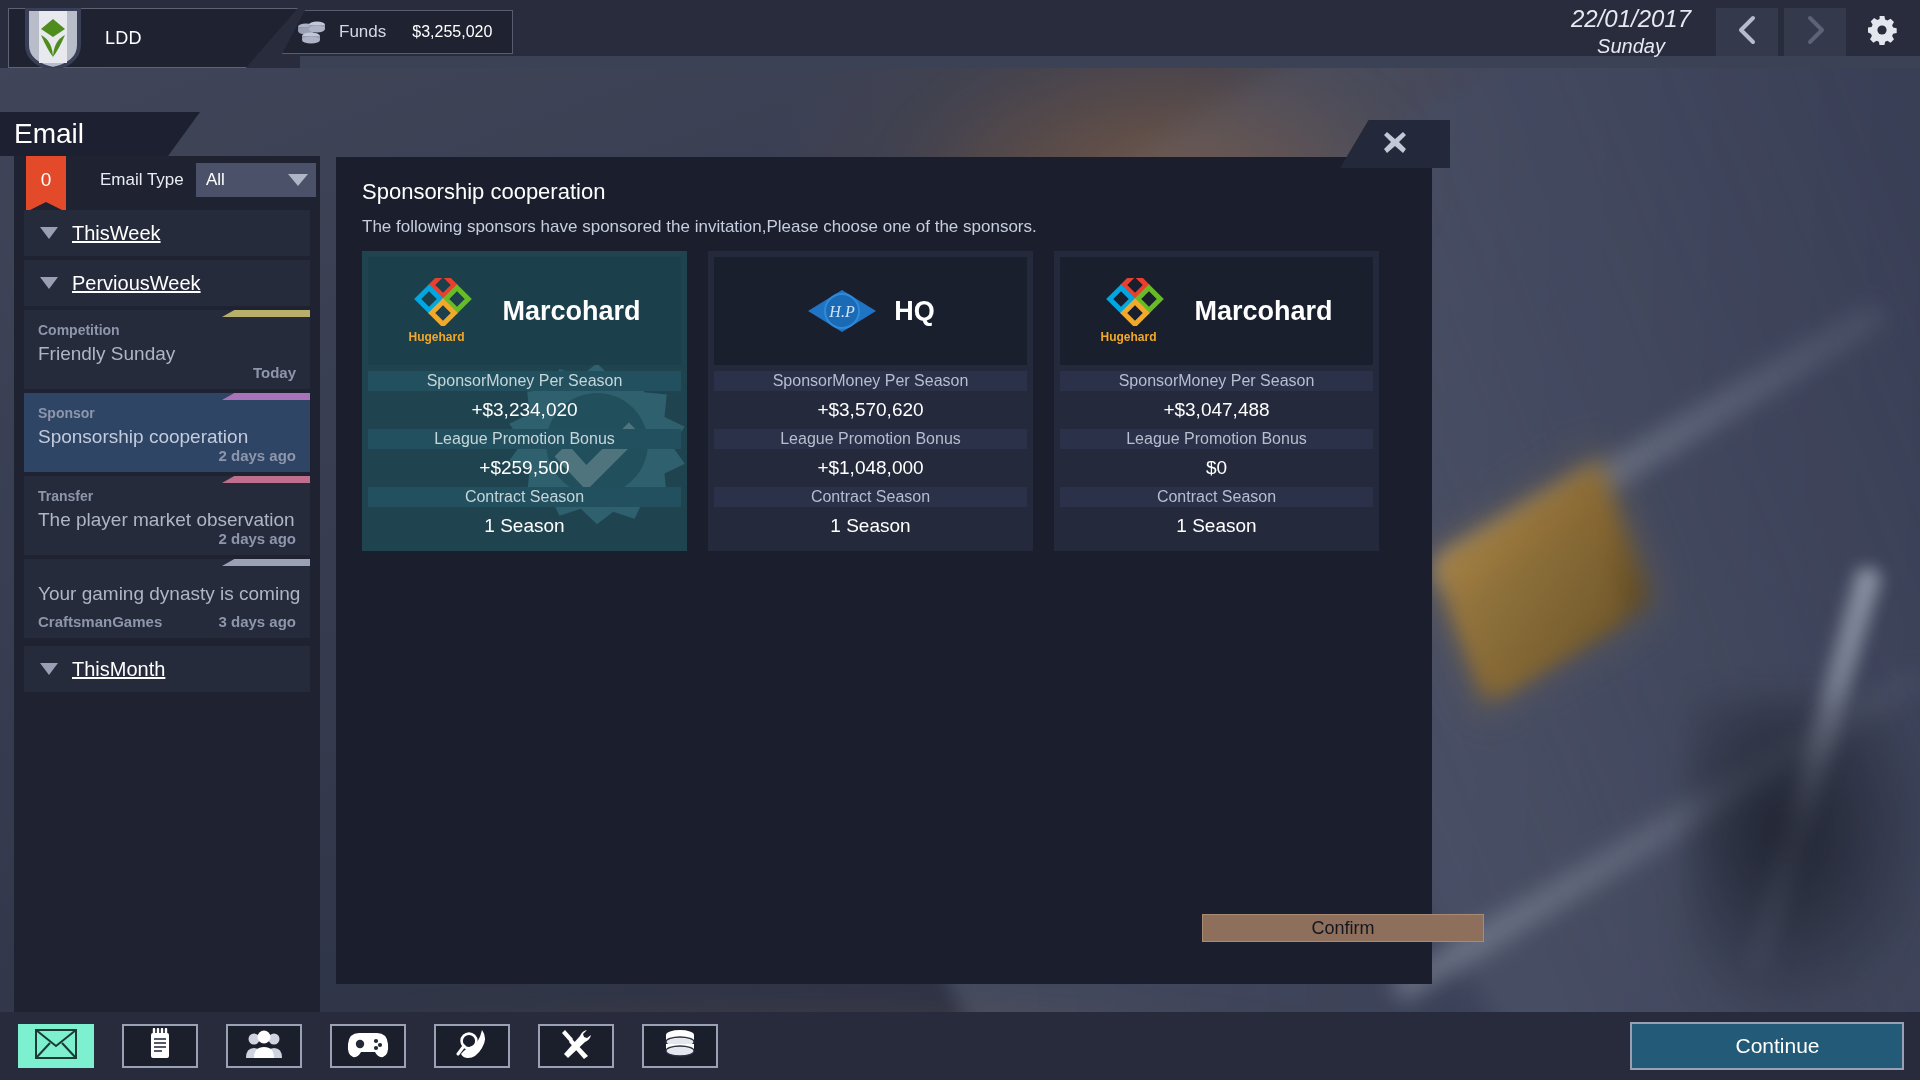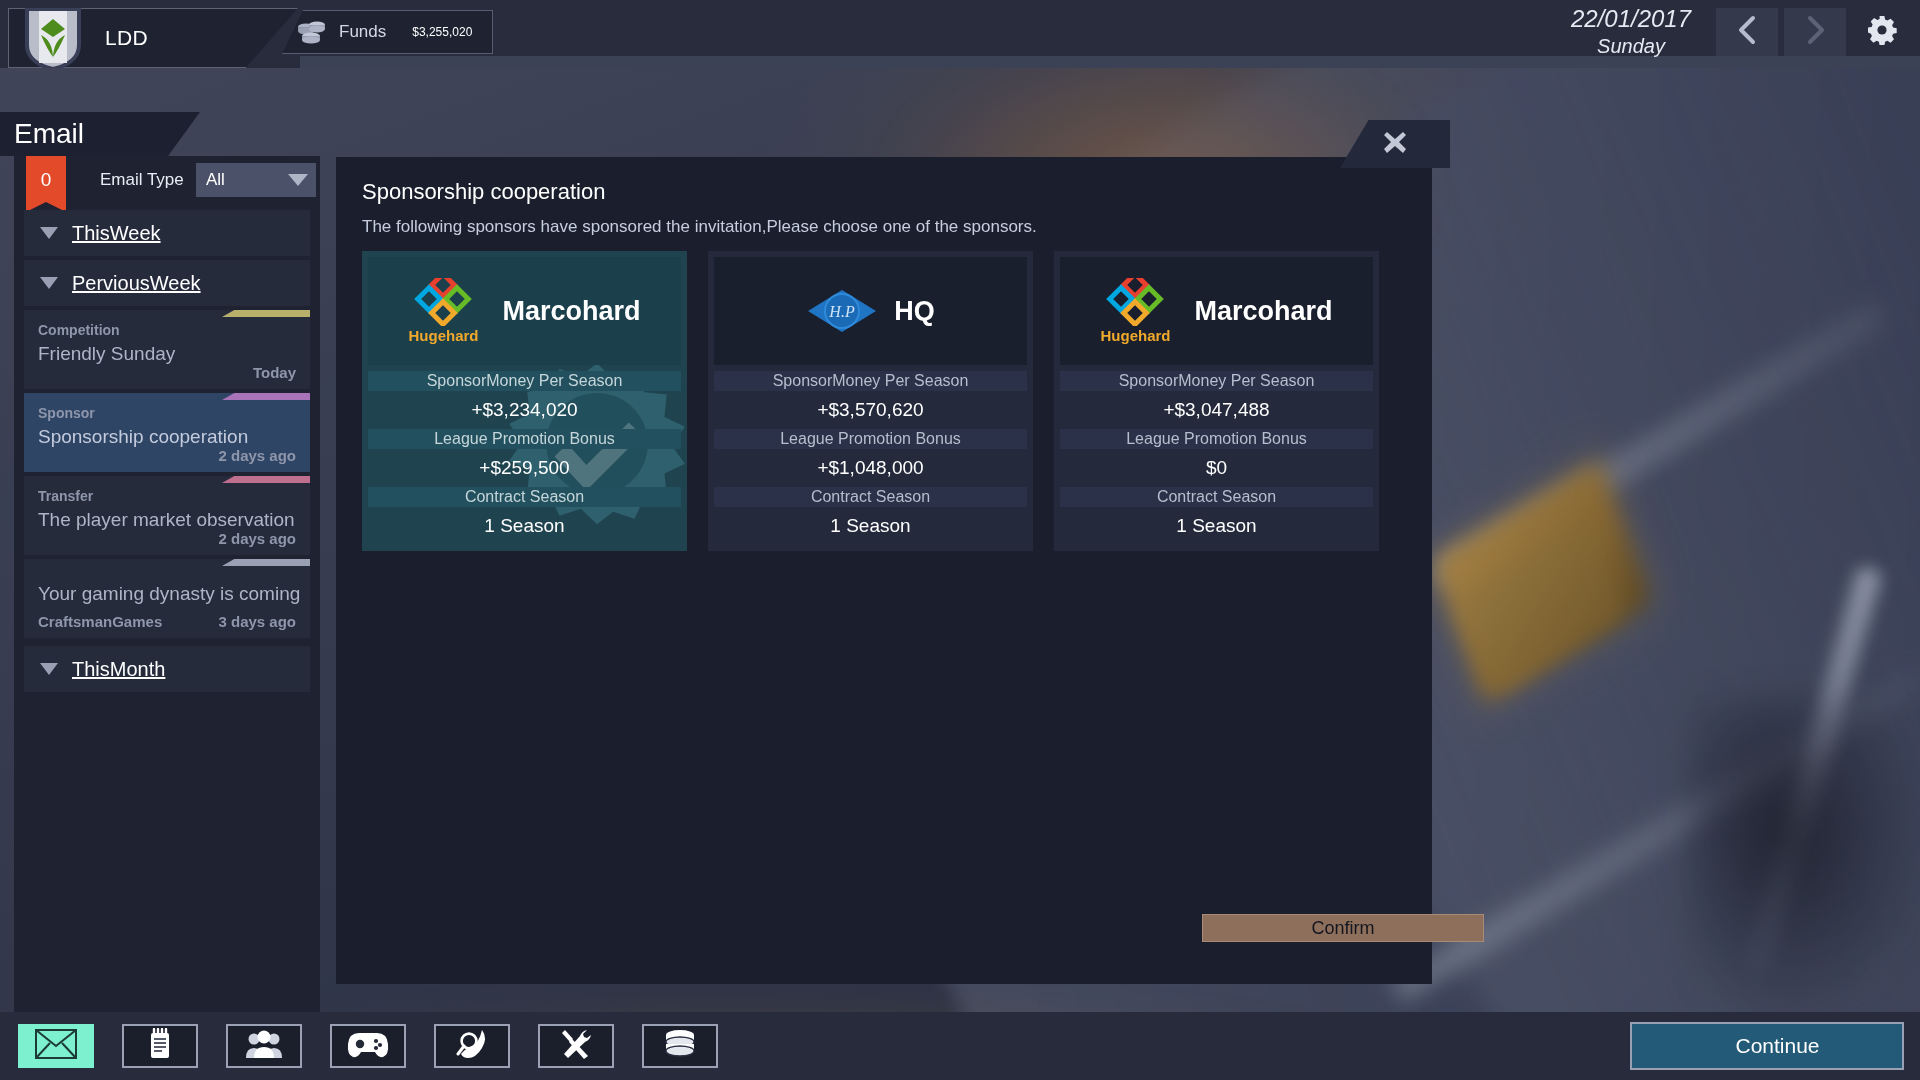--- a/index.html
+++ b/index.html
@@ -84,31 +84,31 @@
     position: absolute; left: 8px; top: 8px; width: 290px; height: 60px;
     background: #1f2331; border: 1px solid #5d6275;
     clip-path: polygon(0 0, 100% 0, 82% 100%, 0 100%);
     display: flex; align-items: center;
   }
   .crest {
     width: 60px; height: 66px; margin-left: 14px; position: relative; flex: none;
   }
   .crest svg { display: block; }
   .team-name {
-    margin-left: 22px; color: #ffffff; font-size: 21px; letter-spacing: .3px;
+    margin-left: 22px; color: #ffffff; font-size: 18px; letter-spacing: .3px;
   }
   .funds-tab {
     position: absolute; left: 282px; top: 10px; height: 44px; padding: 0 20px 0 14px;
     background: #1f2331; border: 1px solid #575c70;
     clip-path: polygon(10% 0, 100% 0, 100% 100%, 0 100%);
     display: flex; align-items: center; gap: 12px;
   }
   .coins { width: 30px; height: 24px; position: relative; flex: none; }
   .funds-label { color: #d4d8e4; font-size: 17px; }
-  .funds-value { color: #ffffff; font-size: 12px; margin-left: 14px; }
+  .funds-value { color: #ffffff; font-size: 16px; margin-left: 14px; }
 
   .datebox {
     position: absolute; right: 214px; top: 4px; width: 150px;
     text-align: center; color: #e6e9f2; font-style: italic; line-height: 1.25;
   }
   .datebox .d1 { font-size: 24px; }
   .datebox .d2 { font-size: 20px; }
   .navbtn {
     position: absolute; top: 8px; width: 62px; height: 48px;
     background: #343a4c; display: flex; align-items: center; justify-content: center;
@@ -201,21 +201,21 @@
   .card.sel { background: #1f4450; }
   .card-head {
     height: 108px; margin: 6px; background: #1a1f2e;
     display: flex; align-items: center; justify-content: center; gap: 16px;
     position: relative; z-index: 2;
   }
   .card.sel .card-head { background: #1c3f4c; }
   .card-name { color: #ffffff; font-size: 27px; font-weight: bold; }
   .logo-hugehard { width: 78px; height: 66px; position: relative; flex: none; }
   .logo-hugehard .hh-text {
-    position: absolute; left: 0; bottom: 0; color: #f0a92b; font-size: 15px; font-weight: bold;
+    position: absolute; left: 0; bottom: 0; color: #f0a92b; font-size: 12px; font-weight: bold;
   }
   .logo-hq { width: 72px; height: 54px; flex: none; }
 
   .row-lbl {
     position: relative; z-index: 2; margin: 0 6px; height: 20px; background: #2b3148;
     display: flex; align-items: center; justify-content: center;
     color: #b6becf; font-size: 16px;
   }
   .card.sel .row-lbl { background: #23505e; color: #c5d6da; }
   .row-val {

